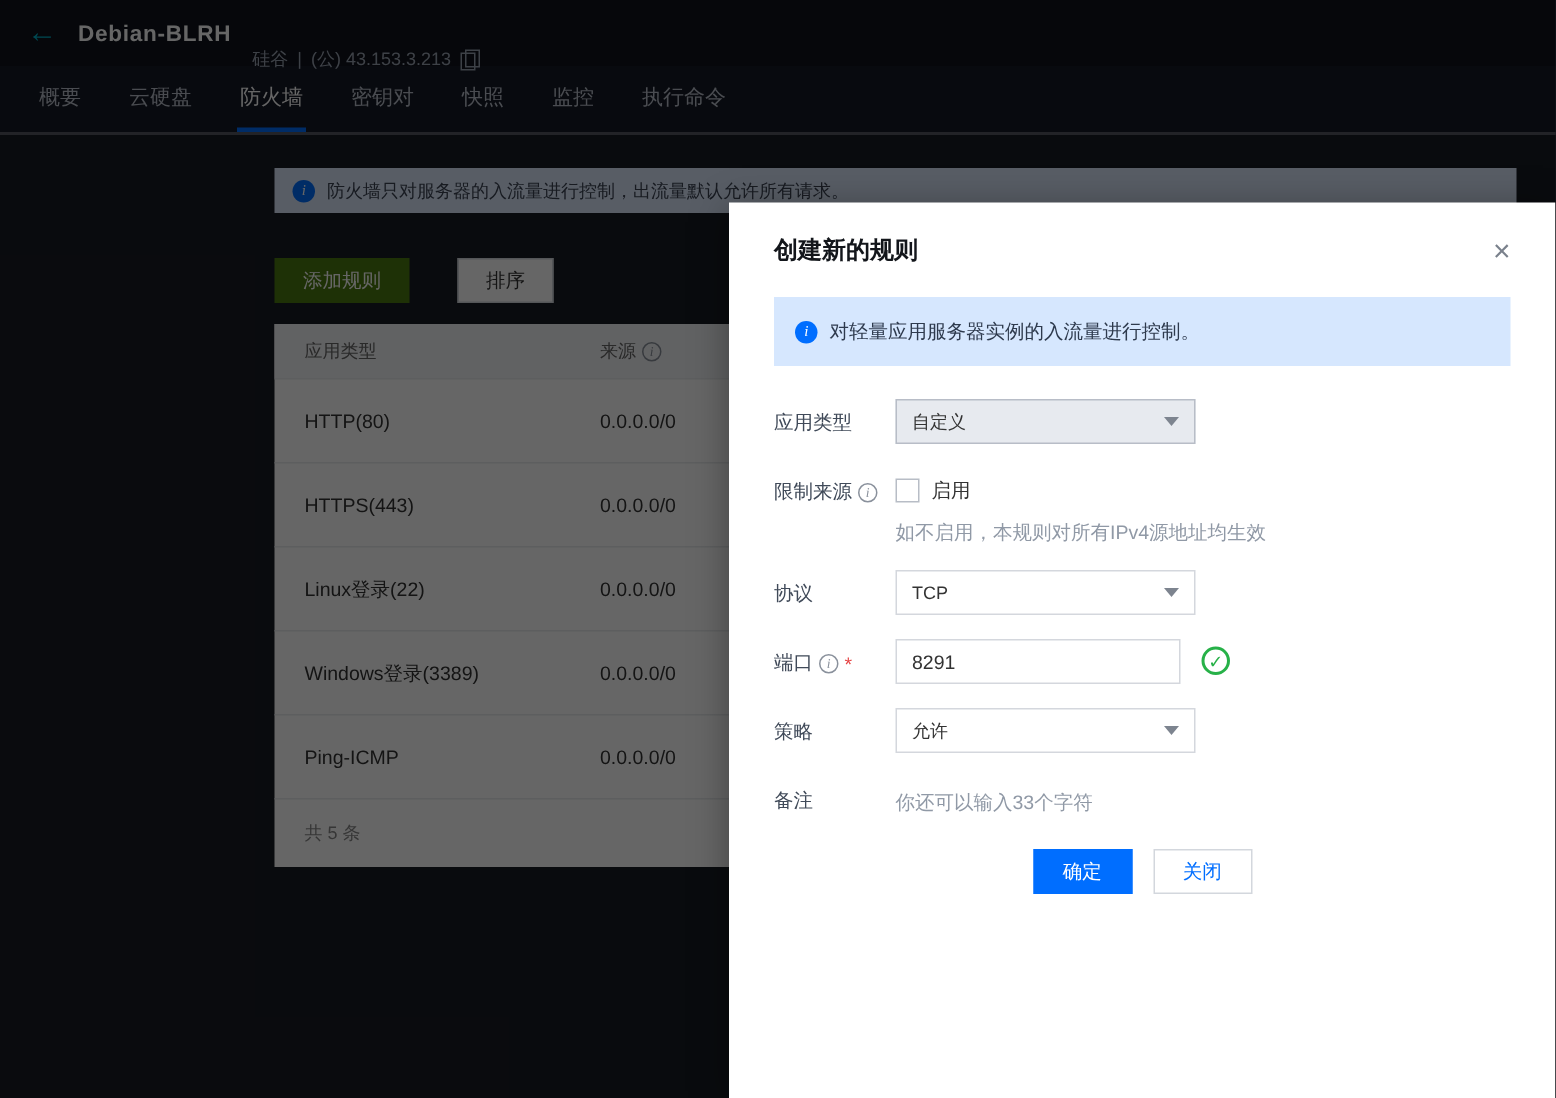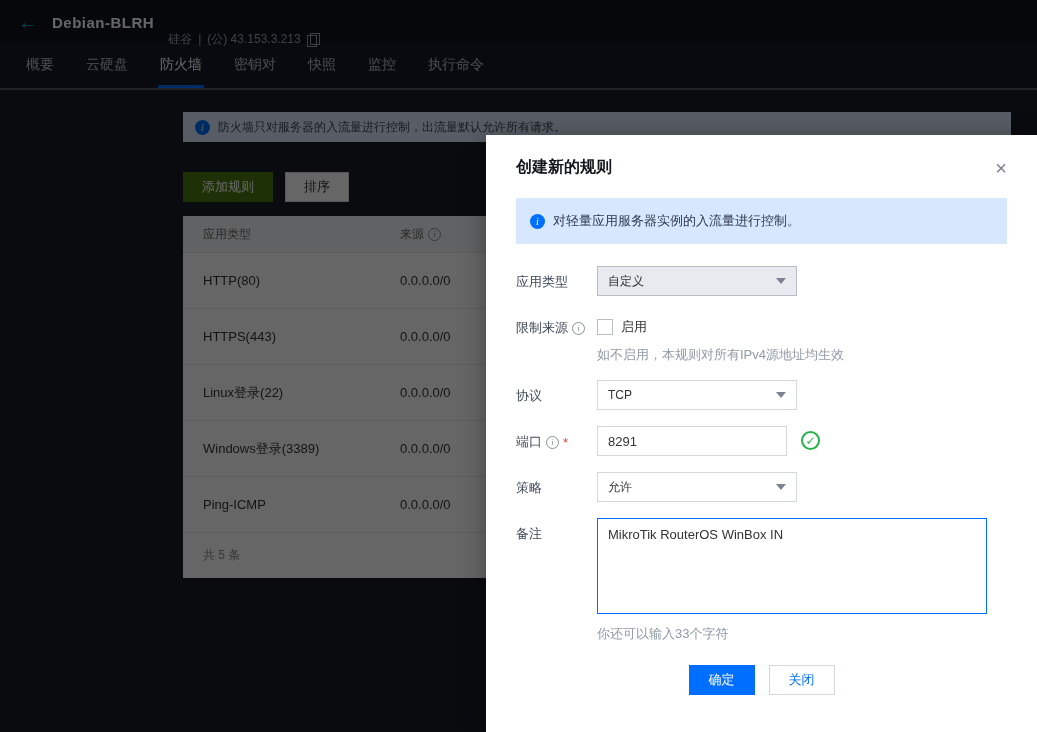--- a/index.html
+++ b/index.html
@@ -19,21 +19,21 @@
   .copy-icon::after { content:""; position:absolute; left:3px; top:0; width:8px; height:10px; border:1px solid #9aa2b1; }
   .tabs-bar { height:46px; background:#151a26; display:flex; align-items:stretch; padding:0 24px; gap:28px; border-bottom:2px solid rgba(255,255,255,.28); }
   .tab { color:#b9bfca; font-size:14px; display:flex; align-items:center; padding:0 2px; border-bottom:3px solid transparent; cursor:pointer; }
   .tab.active { color:#ffffff; border-bottom-color:#006eff;text-align:right; }
   .content { margin-left:183px; margin-right:0; padding-top:22px; }
   .page-banner { background:#dce9fd; height:30px; display:flex; align-items:center; gap:8px; padding:0 12px; font-size:12px; color:#3c4454; width:828px; }
   .info-dot-blue { flex:none; width:15px; height:15px; border-radius:50%; background:#006eff; color:#fff; font-size:10px; font-style:italic; display:inline-flex; align-items:center; justify-content:center; font-family:"Liberation Serif", serif; }
   .toolbar { margin-top:30px; display:flex; gap:12px; }
   .btn { height:30px; padding:0 18px; font-size:13px; display:inline-flex; align-items:center; justify-content:center; cursor:pointer; border:1px solid transparent; }
   .btn-primary { background:#4d7c0f; color:#ffffff; }
-  .btn-default { background:#ffffff; color:#333; border-color:#d3d7dd; }
+  .btn-default { background:#ffffff; color:#333; border-color:#d3d7dd;margin-left:20px; }
   .table-card { background:#ffffff; margin-top:14px; width:828px; }
   .t-head { display:grid; grid-template-columns:197px 1fr; padding:0 20px; height:36px; align-items:center; background:#f3f4f7; color:#666; font-size:12px; }
   .t-head .hcell { display:flex; align-items:center; gap:4px; }
   .t-row { display:grid; grid-template-columns:197px 1fr; padding:0 20px; height:56px; align-items:center; border-top:1px solid #e8eaee; font-size:13px; color:#333; }
   .t-foot { padding:0 20px; height:46px; display:flex; align-items:center; border-top:1px solid #e8eaee; color:#888; font-size:12px; }
   .qmark { display:inline-flex; width:13px; height:13px; border-radius:50%; border:1px solid #8a919c; color:#8a919c; font-size:9px; font-style:italic; align-items:center; justify-content:center; font-family:"Liberation Serif", serif; cursor:pointer; }
   
   .overlay { position:absolute; inset:0; background:rgba(0,0,0,.6); z-index:10; }
   .dialog { position:absolute; left:486px; top:135px; width:551px; height:597px; background:#ffffff; z-index:20; box-shadow:0 4px 24px rgba(0,0,0,.35); }
   .dlg-head { padding:22px 30px 0; display:flex; align-items:center; justify-content:space-between; }
@@ -202,21 +202,20 @@
         <span>允许</span>
         <span class="caret"></span>
       </span>
     </div>
 
     <div class="form-row">
       <span class="form-label">
         <span>备注</span>
       </span>
       <span>
-        <textarea class="textarea" style="">MikroTik RouterOS WinBox IN</textarea>
         <div class="counter">你还可以输入33个字符</div>
       </span>
     </div>
 
     <div class="dlg-footer">
       <span class="btn-sm btn-confirm">确定</span>
       <span class="btn-sm btn-cancel">关闭</span>
     </div>
 
   </div>

